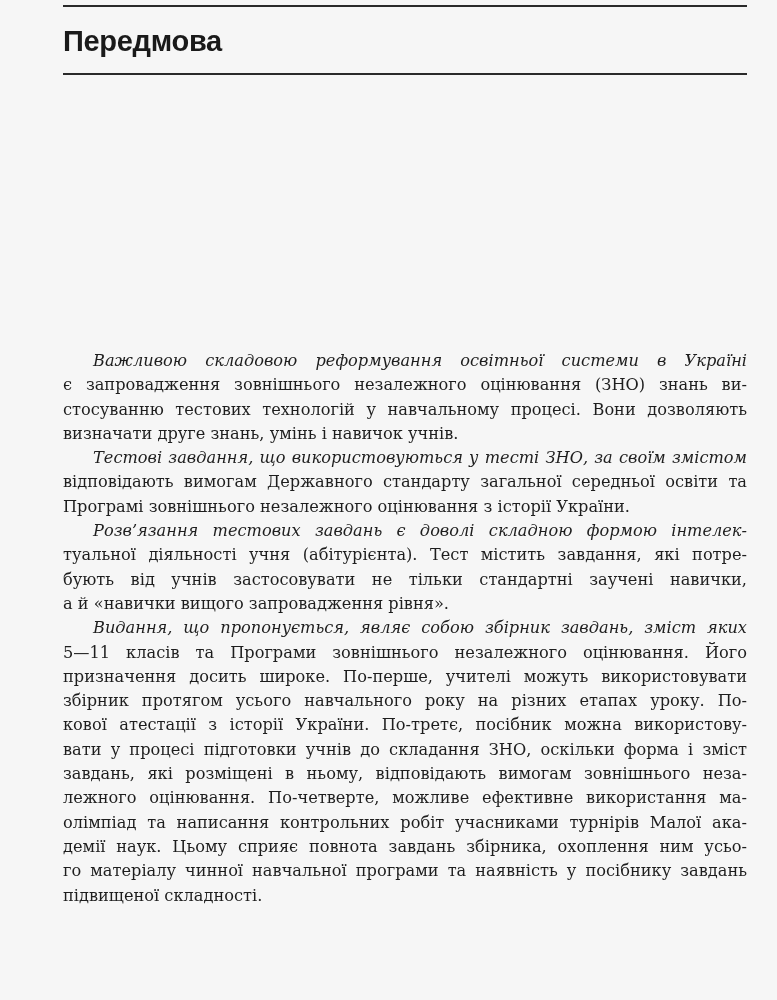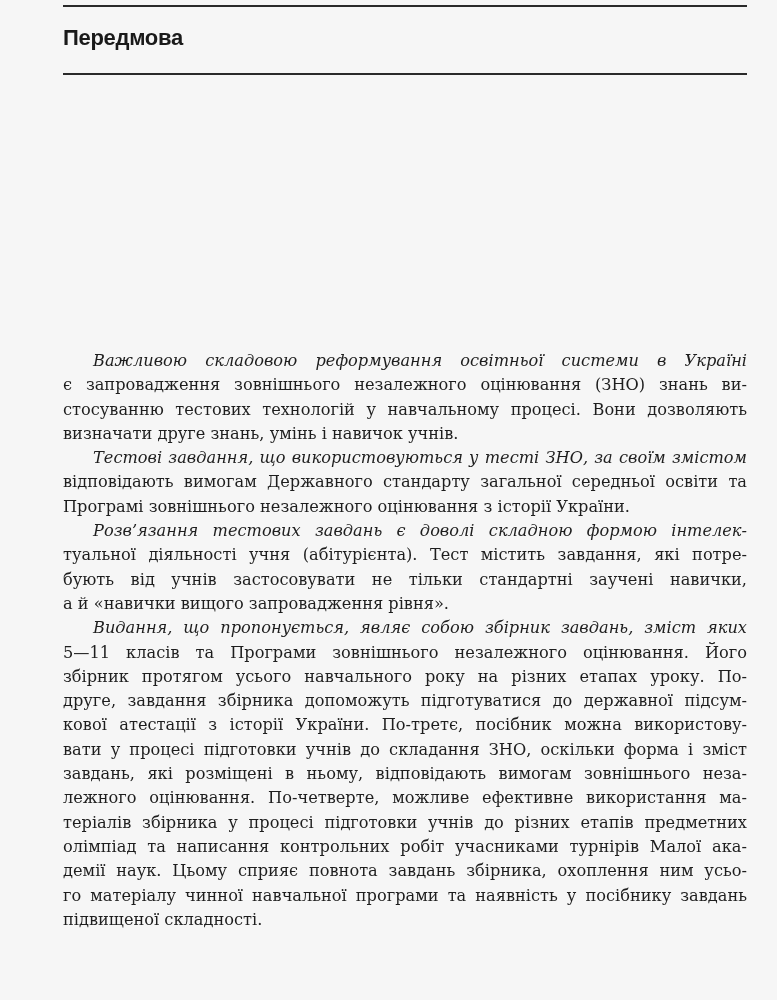--- a/index.html
+++ b/index.html
@@ -11,21 +11,21 @@
   }
   .rule {
     position: absolute; left: 63px; width: 684px; height: 2px;
     background: #2a2a2a;
   }
   .rule.top { top: 5px; }
   .rule.bottom { top: 73px; }
   .heading {
     position: absolute; left: 63px; top: 25px;
     font-family: "Liberation Sans", sans-serif;
-    font-weight: bold; font-size: 22px; letter-spacing: -0.3px;
+    font-weight: bold; font-size: 29px; letter-spacing: -0.3px;
     color: #1a1a1a;
   }
   .body {
     position: absolute; left: 63px; top: 349px; width: 684px;
     font-size: 16.2px; line-height: 24.3px;
   }
   .line {
     display: block; white-space: nowrap;
     text-align: justify; text-align-last: justify;
     overflow: hidden;
@@ -54,25 +54,24 @@
   </div>
   <div>
     <span class="line indent">Розв’язання тестових завдань є доволі складною формою інтелек-</span>
     <span class="line">туальної діяльності учня (абітурієнта). Тест містить завдання, які потре-</span>
     <span class="line">бують від учнів застосовувати не тільки стандартні заучені навички,</span>
     <span class="line last">а й «навички вищого запровадження рівня».</span>
   </div>
   <div>
     <span class="line indent">Видання, що пропонується, являє собою збірник завдань, зміст яких</span>
     <span class="line">5—11 класів та Програми зовнішнього незалежного оцінювання. Його</span>
+    <span class="line">призначення досить широке. По-перше, учителі можуть використовувати</span>
     <span class="line">збірник протягом усього навчального року на різних етапах уроку. По-</span>
-    <span class="line">друге, завдання збірника допоможуть підготуватися до державної підсум-</span>
     <span class="line">кової атестації з історії України. По-третє, посібник можна використову-</span>
     <span class="line">вати у процесі підготовки учнів до складання ЗНО, оскільки форма і зміст</span>
     <span class="line">завдань, які розміщені в ньому, відповідають вимогам зовнішнього неза-</span>
     <span class="line">лежного оцінювання. По-четверте, можливе ефективне використання ма-</span>
-    <span class="line">теріалів збірника у процесі підготовки учнів до різних етапів предметних</span>
     <span class="line">олімпіад та написання контрольних робіт учасниками турнірів Малої ака-</span>
     <span class="line">демії наук. Цьому сприяє повнота завдань збірника, охоплення ним усьо-</span>
     <span class="line">го матеріалу чинної навчальної програми та наявність у посібнику завдань</span>
     <span class="line last">підвищеної складності.</span>
   </div>
 </div>
 
 </body></html>

